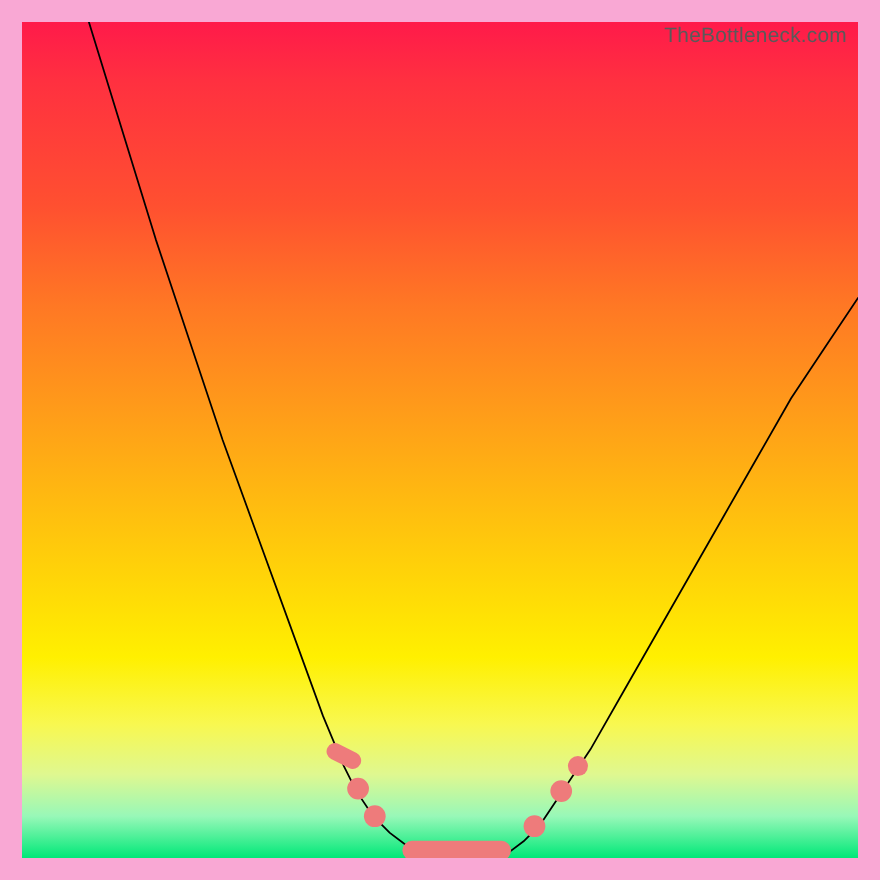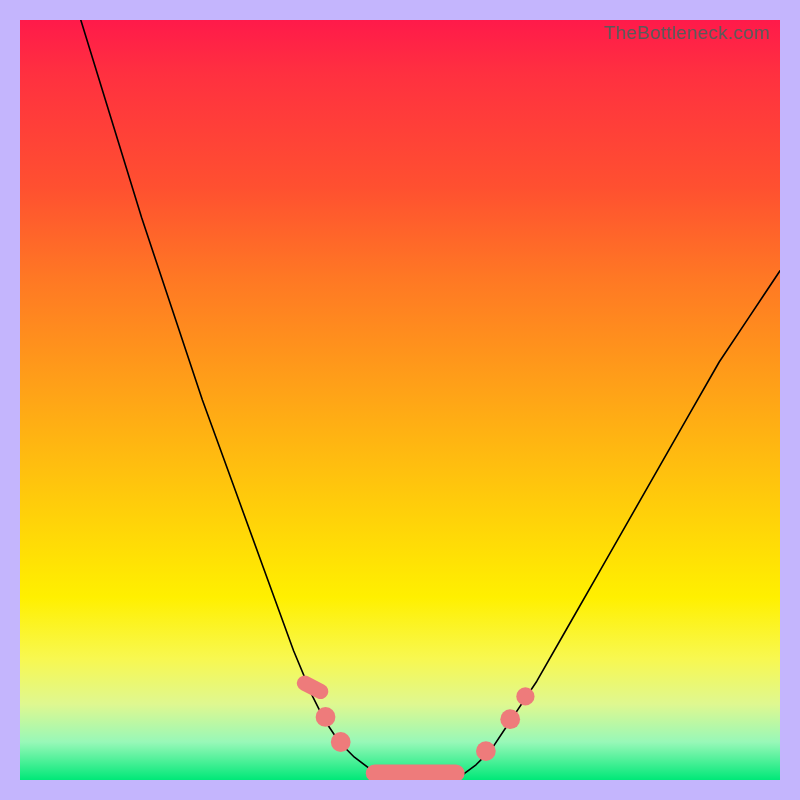--- a/index.html
+++ b/index.html
@@ -1,21 +1,21 @@
 <!DOCTYPE html>
 <html><head>
 <meta charset="utf-8">
 <style>
   * { margin: 0; padding: 0; box-sizing: border-box; }
   html, body { width: 800px; height: 800px; overflow: hidden; background: #000; }
   .frame {
     position: relative;
     width: 800px;
     height: 800px;
-    background: #c4b5fd;
+    background: #f9a8d4;
   }
   .plot-area {
     position: absolute;
     left: 20px;
     top: 20px;
     width: 760px;
     height: 760px;
     overflow: hidden;
   }
   .gradient-bg {

